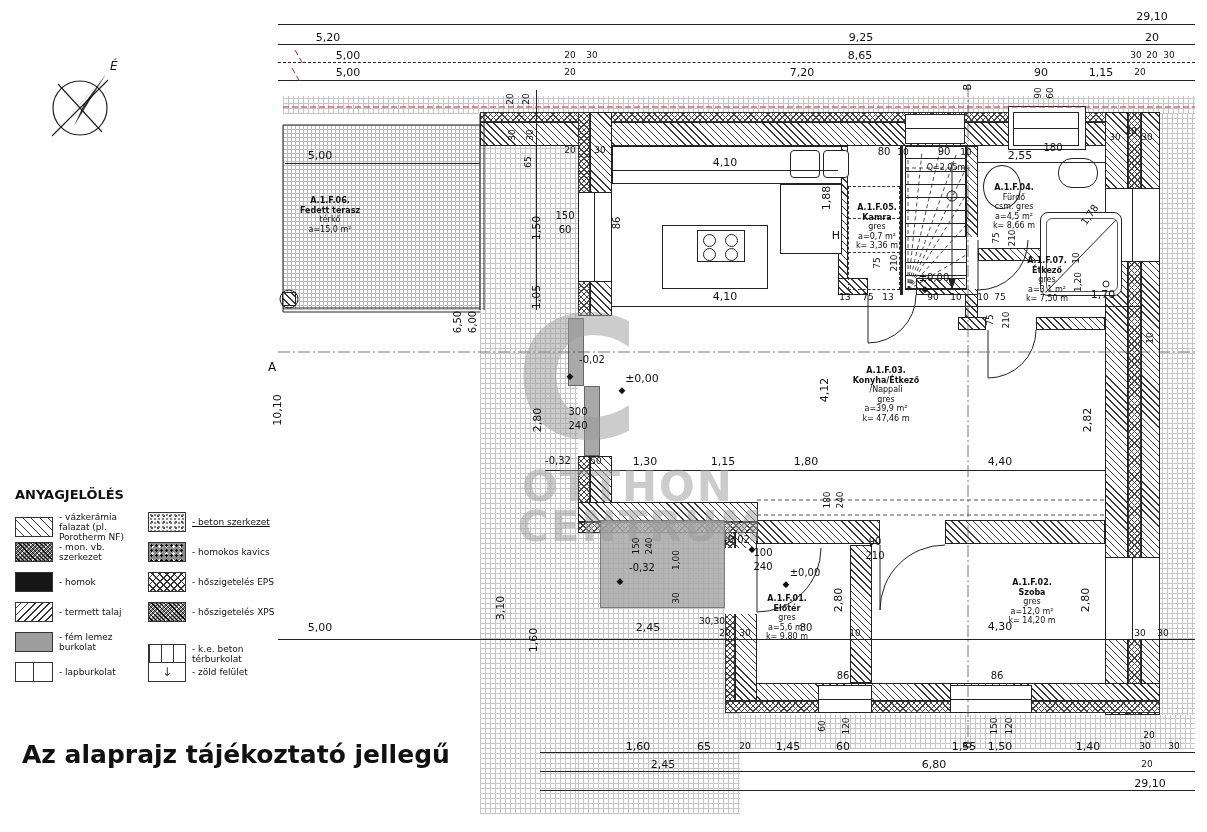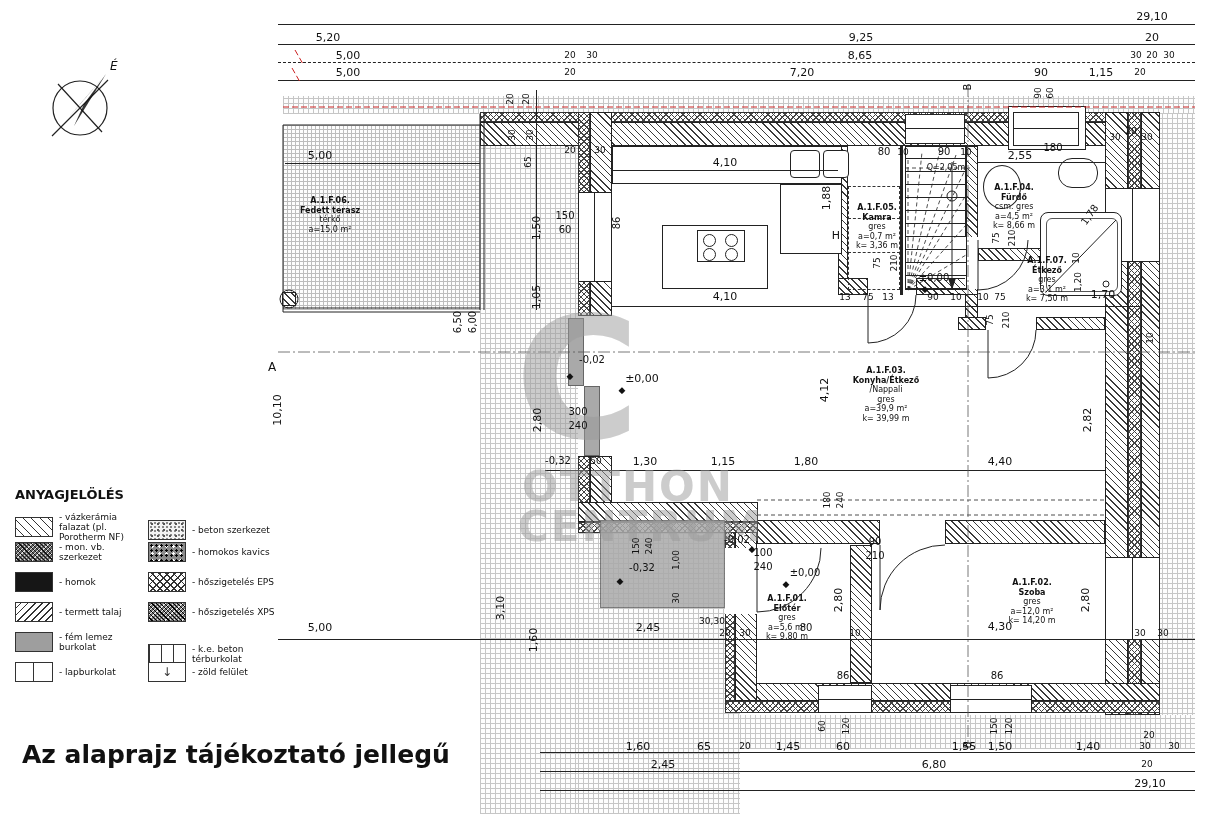--- a/index.html
+++ b/index.html
@@ -333,25 +333,25 @@
       <div>gres</div>
       <div>a=0,7 m²</div>
       <div>k= 3,36 m</div>
     </div>
     <div class="room-label" style="left: 886px; top: 366px;">
       <div style="font-weight: bold;">A.1.F.03.</div>
       <div style="font-weight: bold;">Konyha/Étkező</div>
       <div>/Nappali</div>
       <div>gres</div>
       <div>a=39,9 m²</div>
-      <div>k= 39,99 m</div>
+      <div>k= 47,46 m</div>
     </div>
     <div class="room-label" style="left: 1014px; top: 183px;">
       <div style="font-weight: bold;">A.1.F.04.</div>
-      <div style="font-weight: bold;">Fürdő</div>
+      <div style="font-weight: normal;">Fürdő</div>
       <div>csm. gres</div>
       <div>a=4,5 m²</div>
       <div>k= 8,66 m</div>
     </div>
     <div class="room-label" style="left: 1047px; top: 256px;">
       <div style="font-weight: bold;">A.1.F.07.</div>
       <div style="font-weight: bold;">Étkező</div>
       <div>gres</div>
       <div>a=3,1 m²</div>
       <div>k= 7,50 m</div>
@@ -402,21 +402,21 @@
       <div class="lg-row" style="left: 0px; top: 120px;">
         <div class="lg-sw sw-femlemez"></div>
         <div class="lg-lb">- fém lemez burkolat</div>
       </div>
       <div class="lg-row" style="left: 0px; top: 150px;">
         <div class="lg-sw sw-lap"></div>
         <div class="lg-lb">- lapburkolat</div>
       </div>
     </div>
   <div id="legend-right" class="abs" style="left:148px;top:512px;">
-      <div class="lg-row" style="left: 0px; top: 8px;">
+      <div class="lg-row" style="left: 0px; top: 0px; text-decoration: underline;">
         <div class="lg-sw sw-beton"></div>
         <div class="lg-lb">- beton szerkezet</div>
       </div>
       <div class="lg-row" style="left: 0px; top: 30px;">
         <div class="lg-sw sw-kavics"></div>
         <div class="lg-lb">- homokos kavics</div>
       </div>
       <div class="lg-row" style="left: 0px; top: 60px;">
         <div class="lg-sw sw-eps"></div>
         <div class="lg-lb">- hőszigetelés EPS</div>

